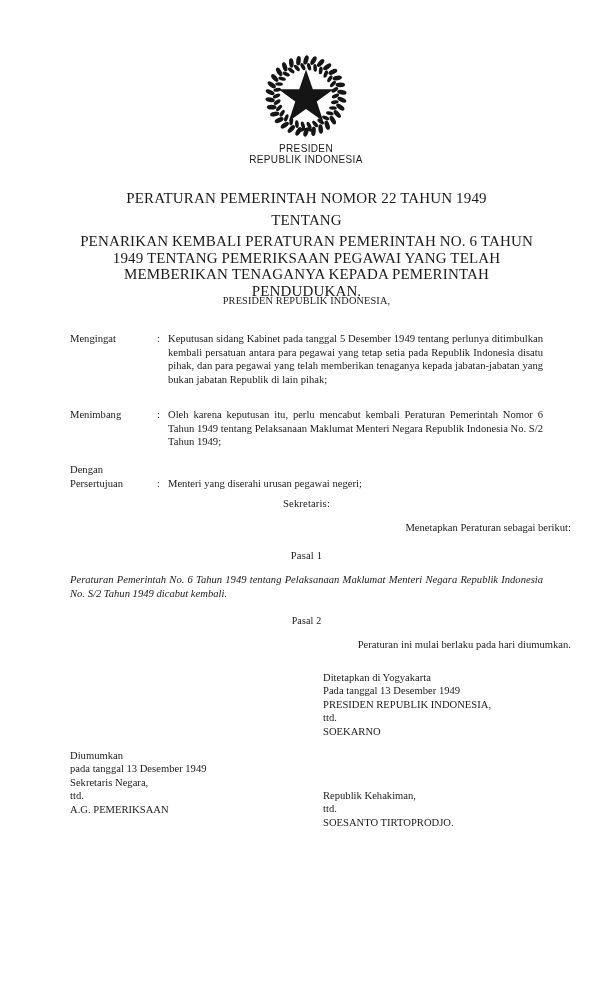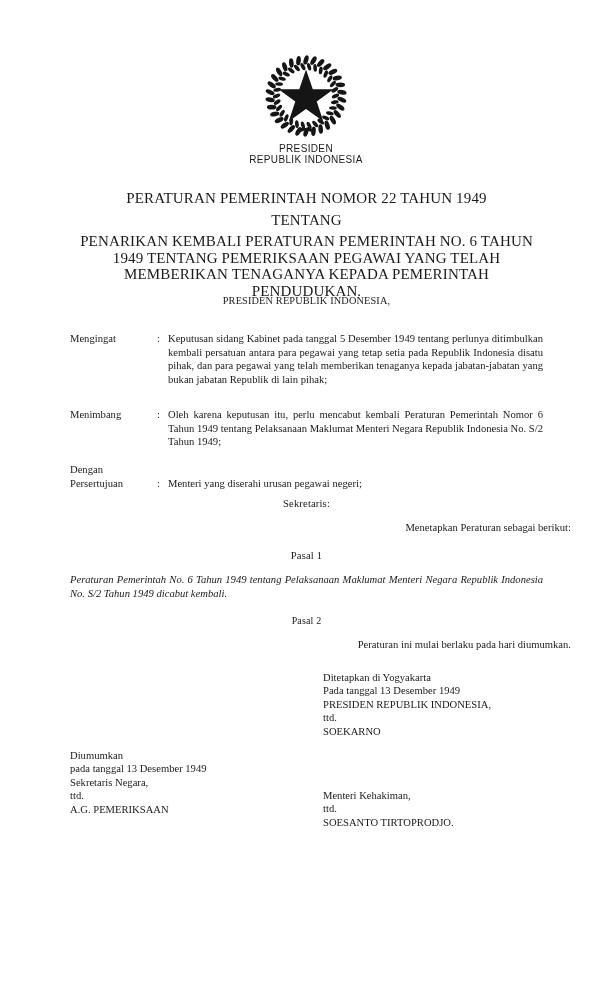--- a/index.html
+++ b/index.html
@@ -418,19 +418,19 @@
 
   <div class="footer">
     <div class="footer-col-left">
       <div>Diumumkan</div>
       <div>pada tanggal 13 Desember 1949</div>
       <div>Sekretaris Negara,</div>
       <div>ttd.</div>
       <div>A.G. PEMERIKSAAN</div>
     </div>
     <div class="footer-col-right">
-      <div>Menteri Kehakiman,</div>
+      <div>Republik Kehakiman,</div>
       <div>ttd.</div>
       <div>SOESANTO TIRTOPRODJO.</div>
     </div>
   </div>
 
 </div>
 
 </body></html>

